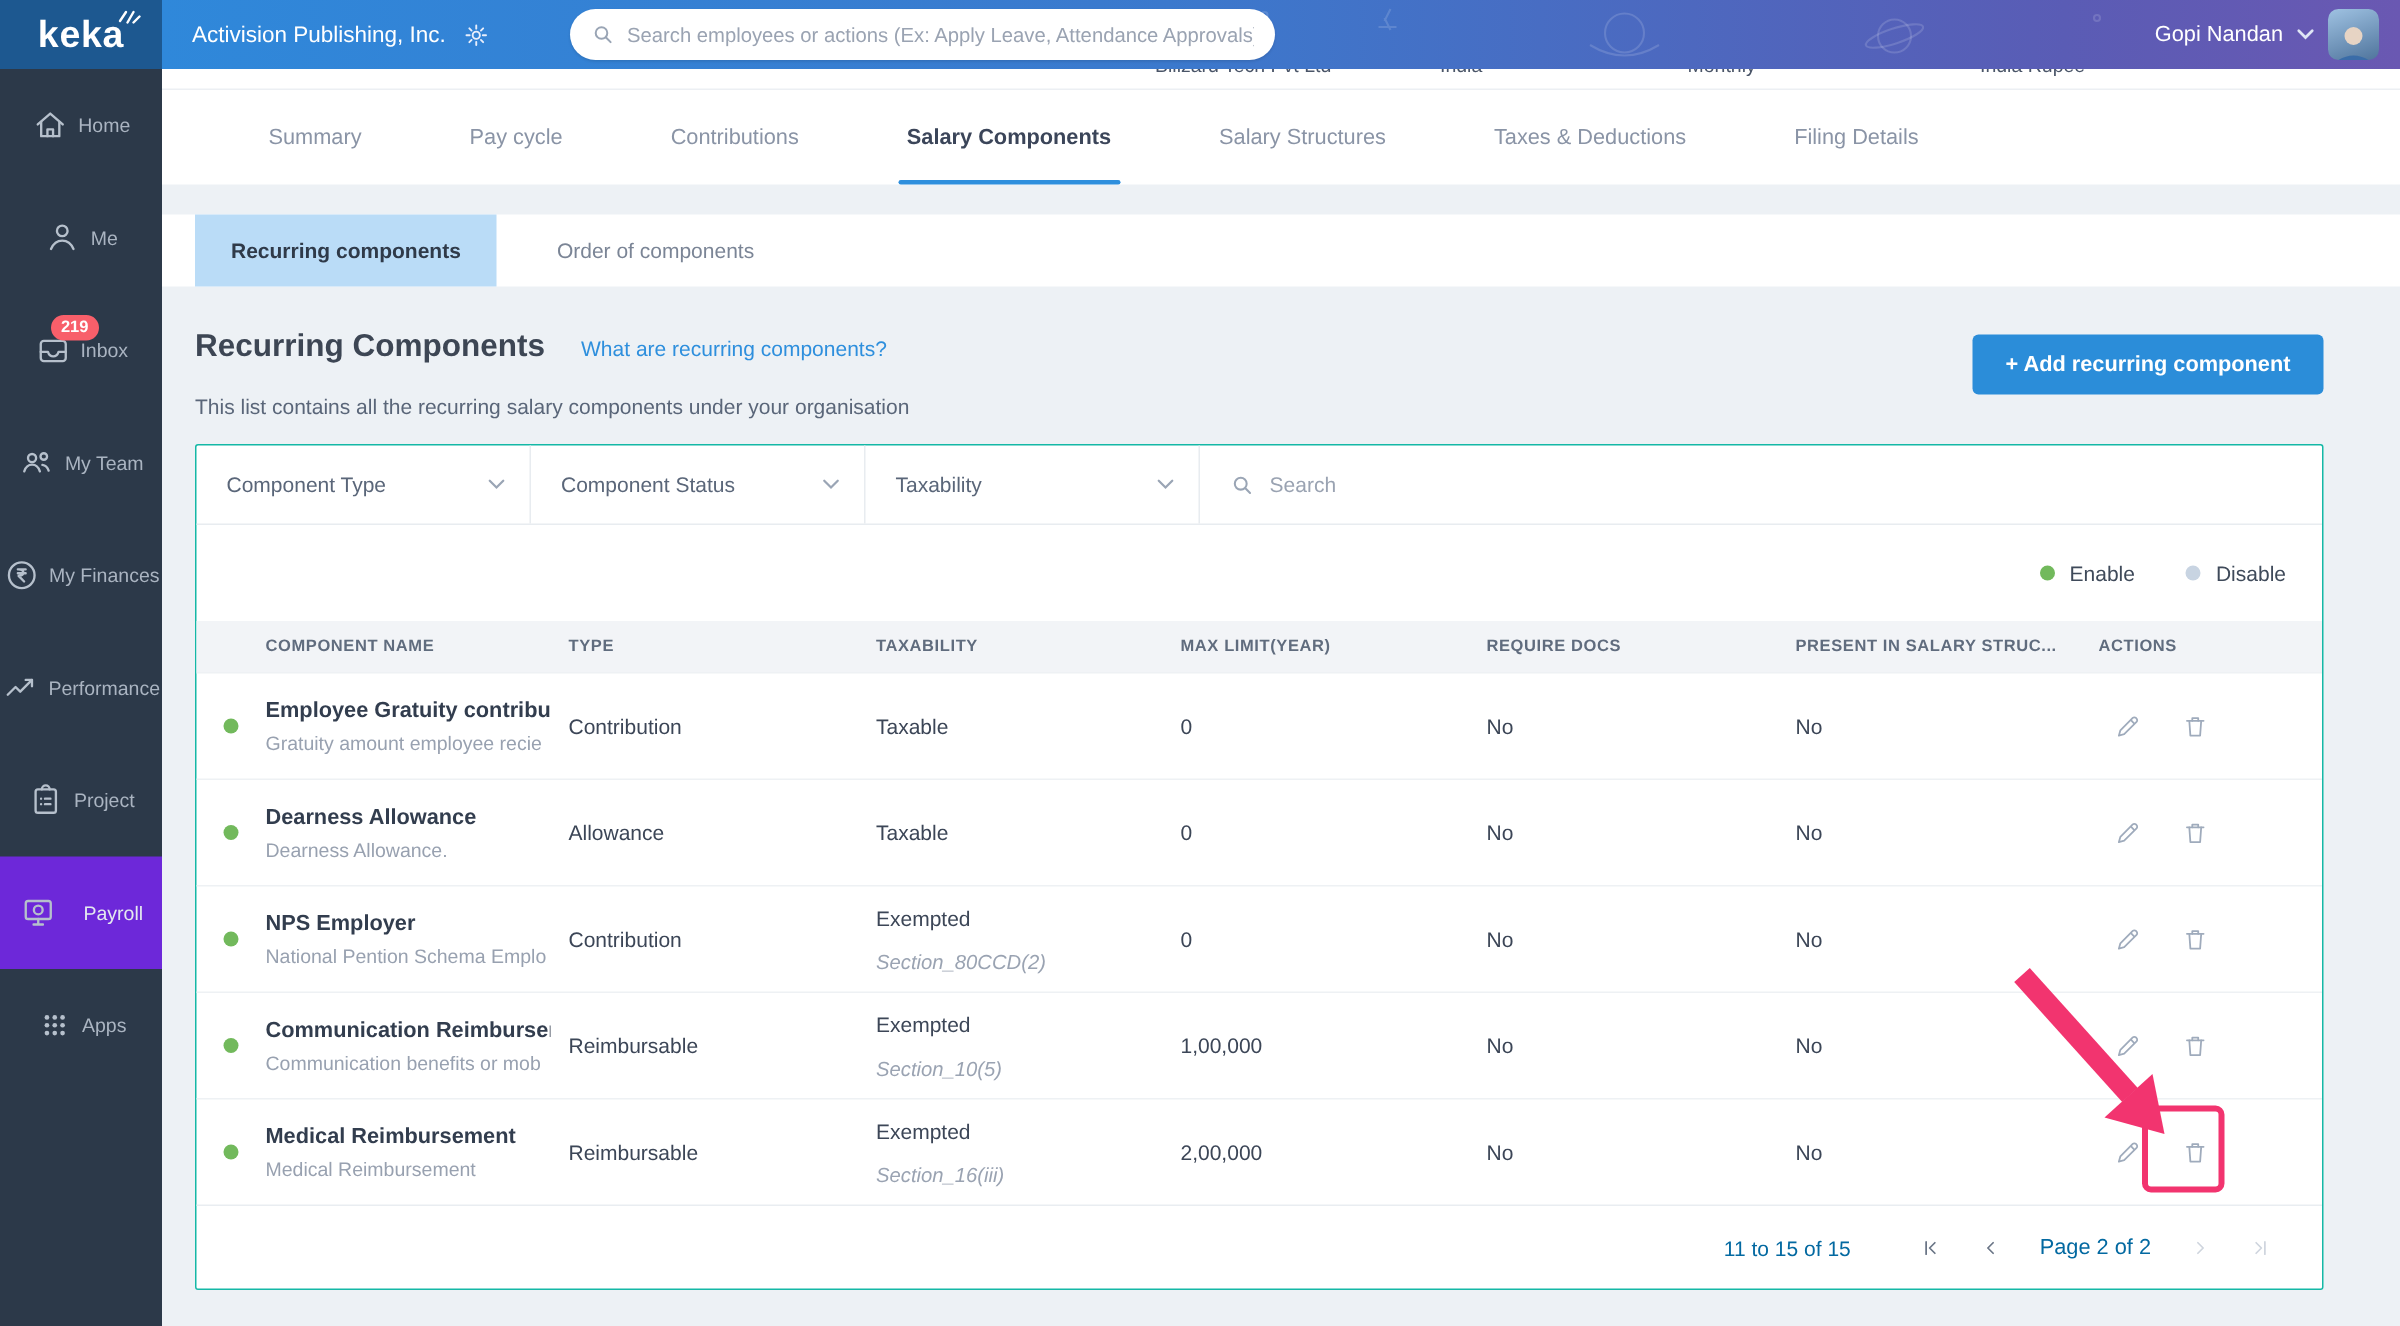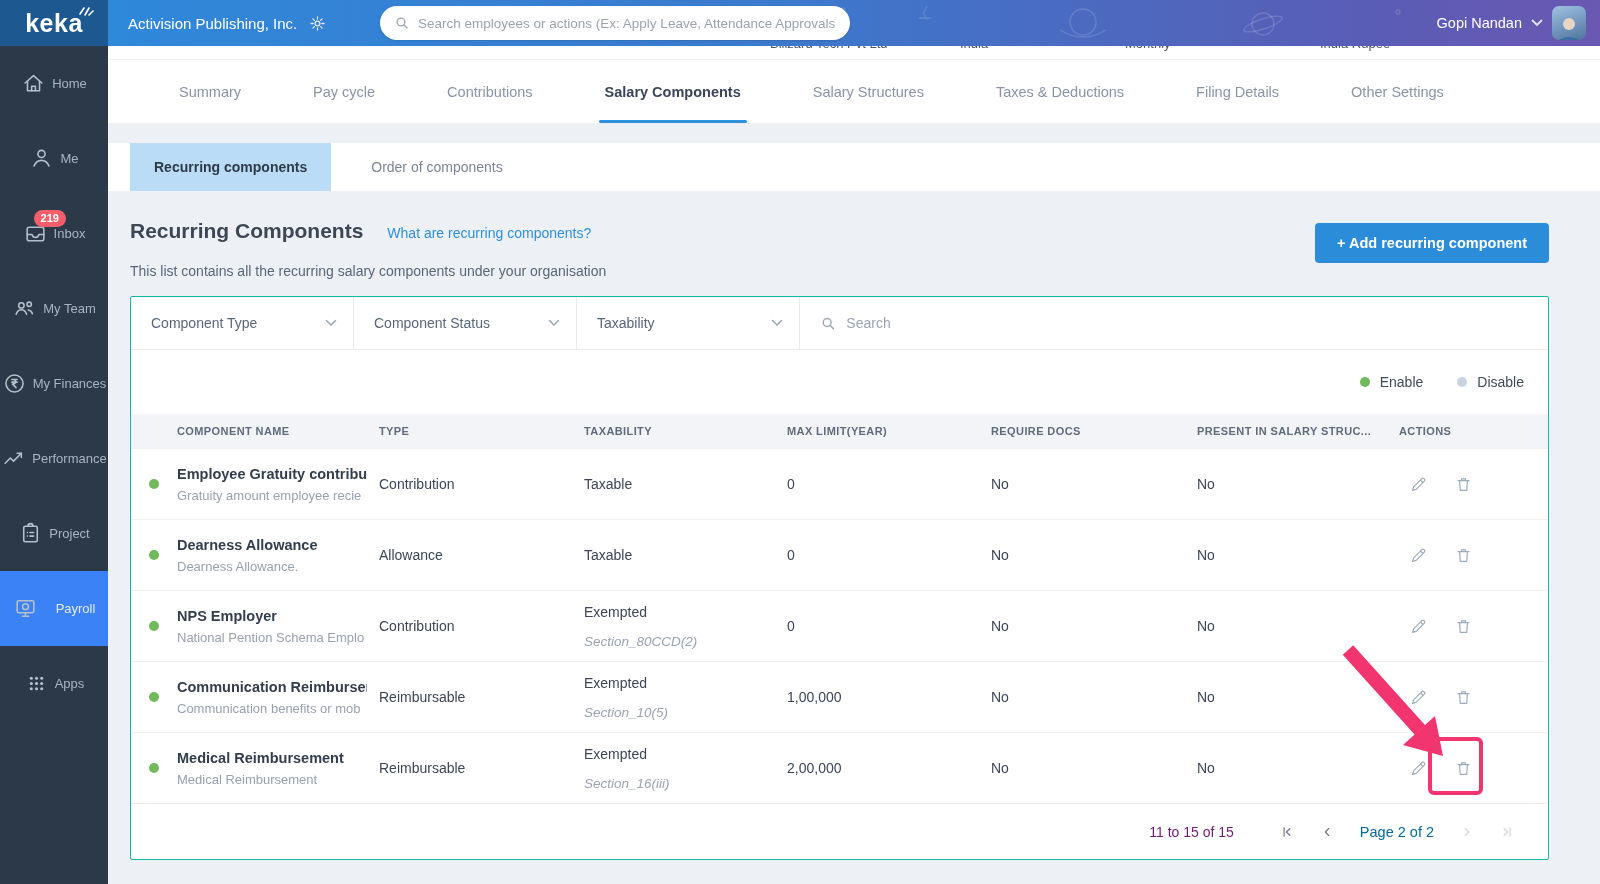--- a/index.html
+++ b/index.html
@@ -21,21 +21,21 @@
   .search-pill input::placeholder { color:#9aa3b2; }
   .user-area { position:absolute; right:14px; top:0; height:46px; display:flex; align-items:center; gap:9px; cursor:pointer; }
   .user-name { color:#fff; font-size:14.5px; }
   .user-chevron { color:#dfe6f5; display:flex; }
   .avatar { width:34px; height:34px; border-radius:7px; background:linear-gradient(160deg,#9fc2e2,#4f749c); overflow:hidden; display:flex; align-items:flex-end; justify-content:center; }
 
   
   .sidebar { position:absolute; left:0; top:46px; width:108px; height:838px; background:#2c3949; z-index:4; }
   .side-item { width:108px; height:75px; display:flex; flex-direction:row; align-items:center; justify-content:center; gap:6px; color:#b6c0cc; cursor:pointer; }
   .side-item .lbl { font-size:13px; color:#aab4c1; white-space:nowrap; }
-  .side-item.active { background:#3b82f6;gap:18px; }
+  .side-item.active { background:#6d28d9;gap:18px; }
   .side-item.active .lbl { color:#e4e9ef; }
   .icon-wrap { position:relative; display:flex; }
   .badge { position:absolute; top:-11px; left:11px; background:#f85f6a; color:#fff; font-size:11px; font-weight:bold; border-radius:9px; padding:2px 7px; line-height:1.2; }
 
   
   .main { position:absolute; left:108px; top:46px; width:1492px; height:838px; background:#edf1f5; }
   .clip-strip { position:relative; height:14px; background:#fff; overflow:hidden; border-bottom:1px solid #eceff3; }
   .clip-frag { position:absolute; top:-10px; font-size:13px; color:#4a5568; white-space:nowrap; }
 
   .tabs-strip { height:63px; background:#fff; display:flex; padding-left:71px; gap:72px; position:relative; }
@@ -81,21 +81,21 @@
   .cell-dot { justify-self:center; }
   .name-cell { overflow:hidden; }
   .cname { font-size:14.5px; font-weight:bold; color:#323d4e; white-space:nowrap; overflow:hidden; max-width:190px; }
   .cdesc { font-size:13px; color:#98a1b0; margin-top:6px; white-space:nowrap; overflow:hidden; max-width:190px; }
   .cval { font-size:14px; color:#3c4657; }
   .csec { font-size:13.5px; color:#9aa3b2; margin-top:14px;font-style:italic; }
   .actions-cell { display:flex; gap:22px; padding-left:8px; }
   .icon-btn { background:none; border:none; color:#9fabbc; cursor:pointer; display:flex; padding:2px; }
 
   .pager-row { height:56px; border-top:1px solid #e9edf1; display:flex; align-items:center; justify-content:flex-end; gap:18px; padding-right:30px; }
-  .range-text { font-size:14px; color:#701a75; margin-right:24px; }
+  .range-text { font-size:14px; color:#0369a1; margin-right:24px; }
   .pg-btn { background:none; border:none; color:#6a7586; cursor:pointer; display:flex; padding:4px; }
   .pg-btn.disabled { color:#cfd5de; cursor:default; }
   .page-text { font-size:14.5px; color:#0369a1; margin:0 4px; }
 
   
   .arrow-overlay { position:absolute; left:1330px; top:640px; width:150px; height:140px; z-index:9; pointer-events:none; }
   .trash-highlight { position:absolute; left:1428px; top:737px; width:55px; height:58px; border:4px solid #f2346f; border-radius:6px; z-index:8; pointer-events:none; }
 
   svg { display:block; }
 </style>
@@ -263,21 +263,20 @@
     </div>
 
     <div class="tabs-strip">
       <div class="tab">Summary</div>
       <div class="tab">Pay cycle</div>
       <div class="tab">Contributions</div>
       <div class="tab active">Salary Components</div>
       <div class="tab">Salary Structures</div>
       <div class="tab">Taxes &amp; Deductions</div>
       <div class="tab">Filing Details</div>
-      <div class="tab">Other Settings</div>
     </div>
 
     <div class="gap20"></div>
 
     <div class="subtabs-strip">
       <div class="subtab active">Recurring components</div>
       <div class="subtab">Order of components</div>
     </div>
 
     <div class="title-area">

